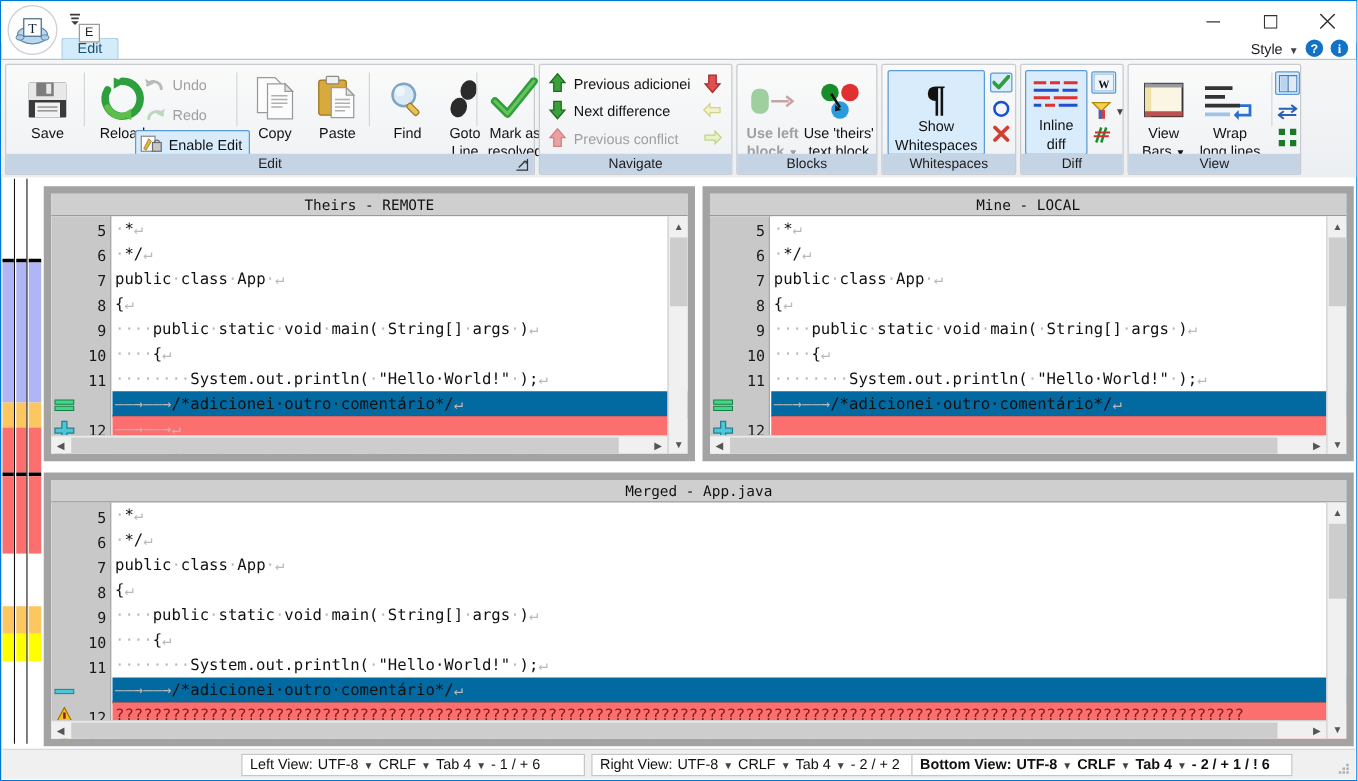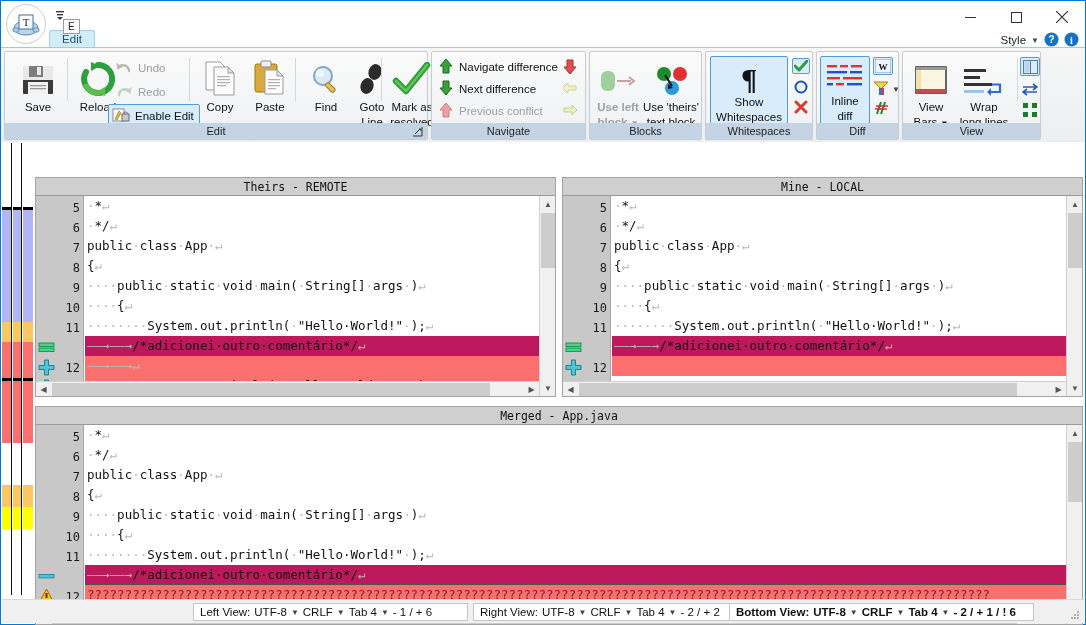--- a/index.html
+++ b/index.html
@@ -62,38 +62,38 @@
                     font-size:9px; color:#333; display:flex; align-items:center;
                     justify-content:center; }
 
   
   .leftstrip { position:absolute; left:1px; top:142px; width:31px; bottom:29px;
                background:#fff; }
   .stripcol { position:absolute; top:0; bottom:0; }
   .striprow { position:absolute; left:0; right:0; }
 
   
-  .pane { position:absolute; background:#fff; border:1px solid #a3a3a3;margin-top:28px; }
+  .pane { position:absolute; background:#fff; border:6px solid #a3a3a3; }
   .pane-head { height:18px; background:#cfcfcf; border-bottom:1px solid #9a9a9a;
                font-family:"DejaVu Sans Mono", monospace; font-size:11.5px;
                text-align:center; line-height:18px; color:#111; }
   .code { position:absolute; left:0; right:0; top:18px; bottom:0; overflow:hidden; }
   .gutter { position:absolute; left:0; top:0; bottom:0; width:48px; background:#c8c8c8;
             border-right:1px solid #a8a8a8; }
   .lines { position:absolute; left:49px; right:0; top:0; bottom:0; }
   .ln { position:relative; height:20px; }
   .lnum { position:absolute; left:0; width:44px; text-align:right;
           font-family:"DejaVu Sans Mono", monospace; font-size:12px; line-height:20px;
           color:#1a1a1a; }
   .ltxt { position:absolute; left:0; right:0; height:20px; line-height:20px; white-space:pre;
           font-family:"DejaVu Sans Mono", monospace; font-size:12.5px; color:#111;
           padding-left:2px; }
   .ws { color:#b9b9b9; }
   .crlf { color:#b9b9b9; }
-  .bg-orange { background:#be185d;text-decoration:underline; }
+  .bg-orange { background:#0369a1;text-decoration:underline; }
   .bg-red { background:#fb6f6f; }
   .bg-white { background:#ffffff; }
   .hsep { position:absolute; left:0; right:0; height:2px; background:#505050; }
   .qmarks { color:#8a1a1a; font-family:"DejaVu Sans Mono", monospace; font-size:12.5px;
             letter-spacing:0px; }
 
   
   .sb-v { position:absolute; right:0; top:18px; bottom:0; width:16px;
           background:#f0f0f0; border-left:1px solid #d0d0d0; }
   .sb-h { position:absolute; left:0; right:0; bottom:0; height:15px;
@@ -312,21 +312,21 @@
     </div>
 
     <div class="rgroup" style="left:430px; width:155px;">
       <div class="body">
         <div class="smallrow" style="left:6px; top:6px;">
           <span>
             <svg width="16" height="16" viewBox="0 0 16 16">
                 <path d="M8 1 L14 8 L11 8 L11 15 L5 15 L5 8 L2 8 Z" fill="#3aa03a" stroke="#1d6b1d"></path>
               </svg>
           </span>
-          <span>Navigate difference</span>
+          <span>Previous adicionei</span>
         </div>
         <div class="smallrow" style="left:6px; top:28px;">
           <span>
             <svg width="16" height="16" viewBox="0 0 16 16">
                 <path d="M8 15 L2 8 L5 8 L5 1 L11 1 L11 8 L14 8 Z" fill="#3aa03a" stroke="#1d6b1d"></path>
               </svg>
           </span>
           <span>Next difference</span>
         </div>
         <div class="smallrow dis" style="left:6px; top:50px;">

